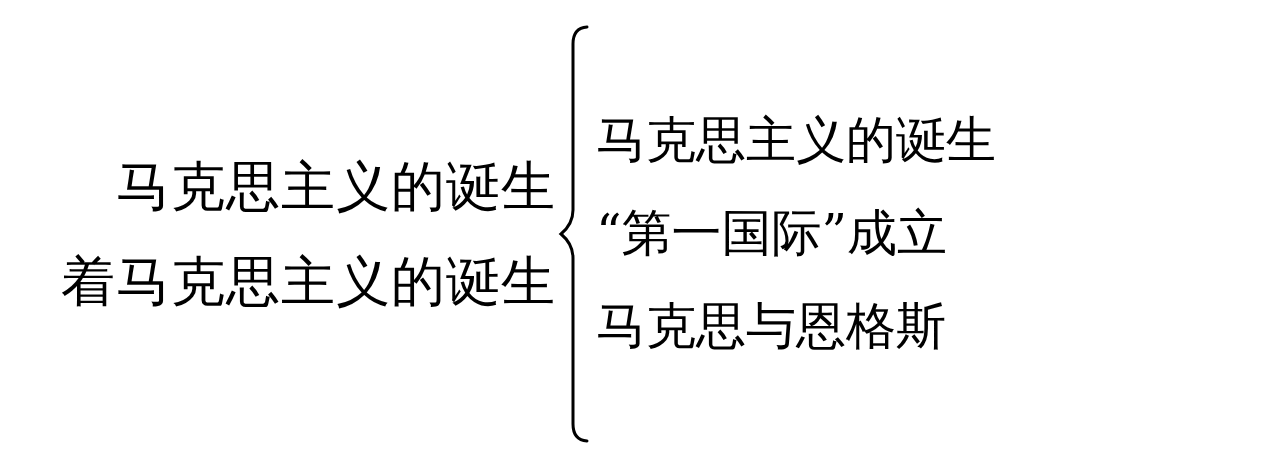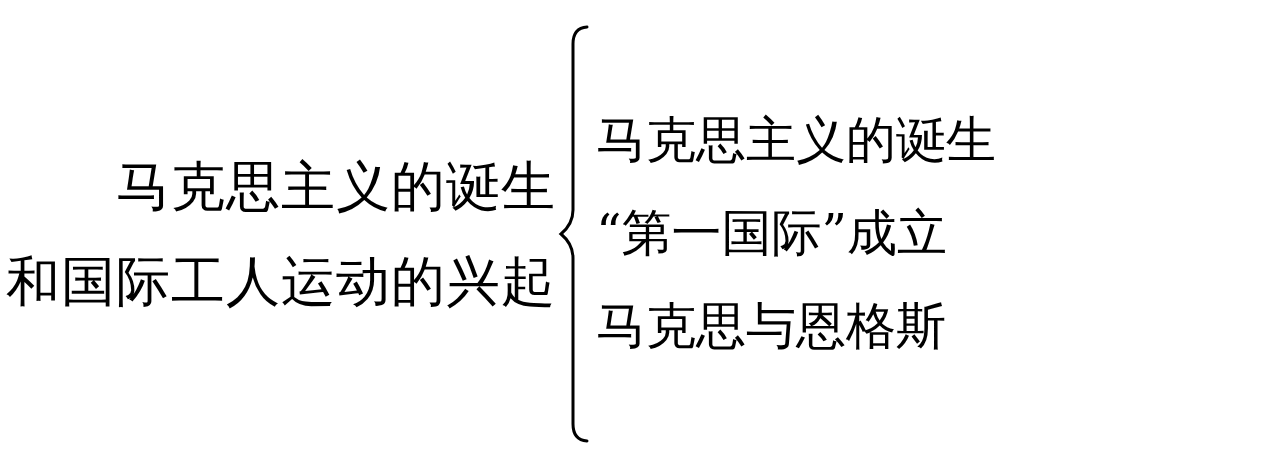--- a/index.html
+++ b/index.html
@@ -48,21 +48,21 @@
     display: block;
   }
 </style>
 </head>
 <body>
 
 <div class="page">
 
   <div class="topic">
     <span class="topic-line">马克思主义的诞生</span><br>
-    <span class="topic-line">和国际工人运动的兴起</span>
+    <span class="topic-line">着马克思主义的诞生</span>
   </div>
 
   <div class="brace-wrap">
     <svg width="34" height="420" viewBox="0 0 34 420" aria-hidden="true">
       <path d="M31,3 Q17,4 17,20 L17,186 Q17,200 5,210 Q17,220 17,234 L17,400 Q17,416 31,417" fill="none" stroke="#000000" stroke-width="3" stroke-linecap="round"></path>
     </svg>
   </div>
 
   <div class="branches">
     <span class="branch-line">马克思主义的诞生</span>

